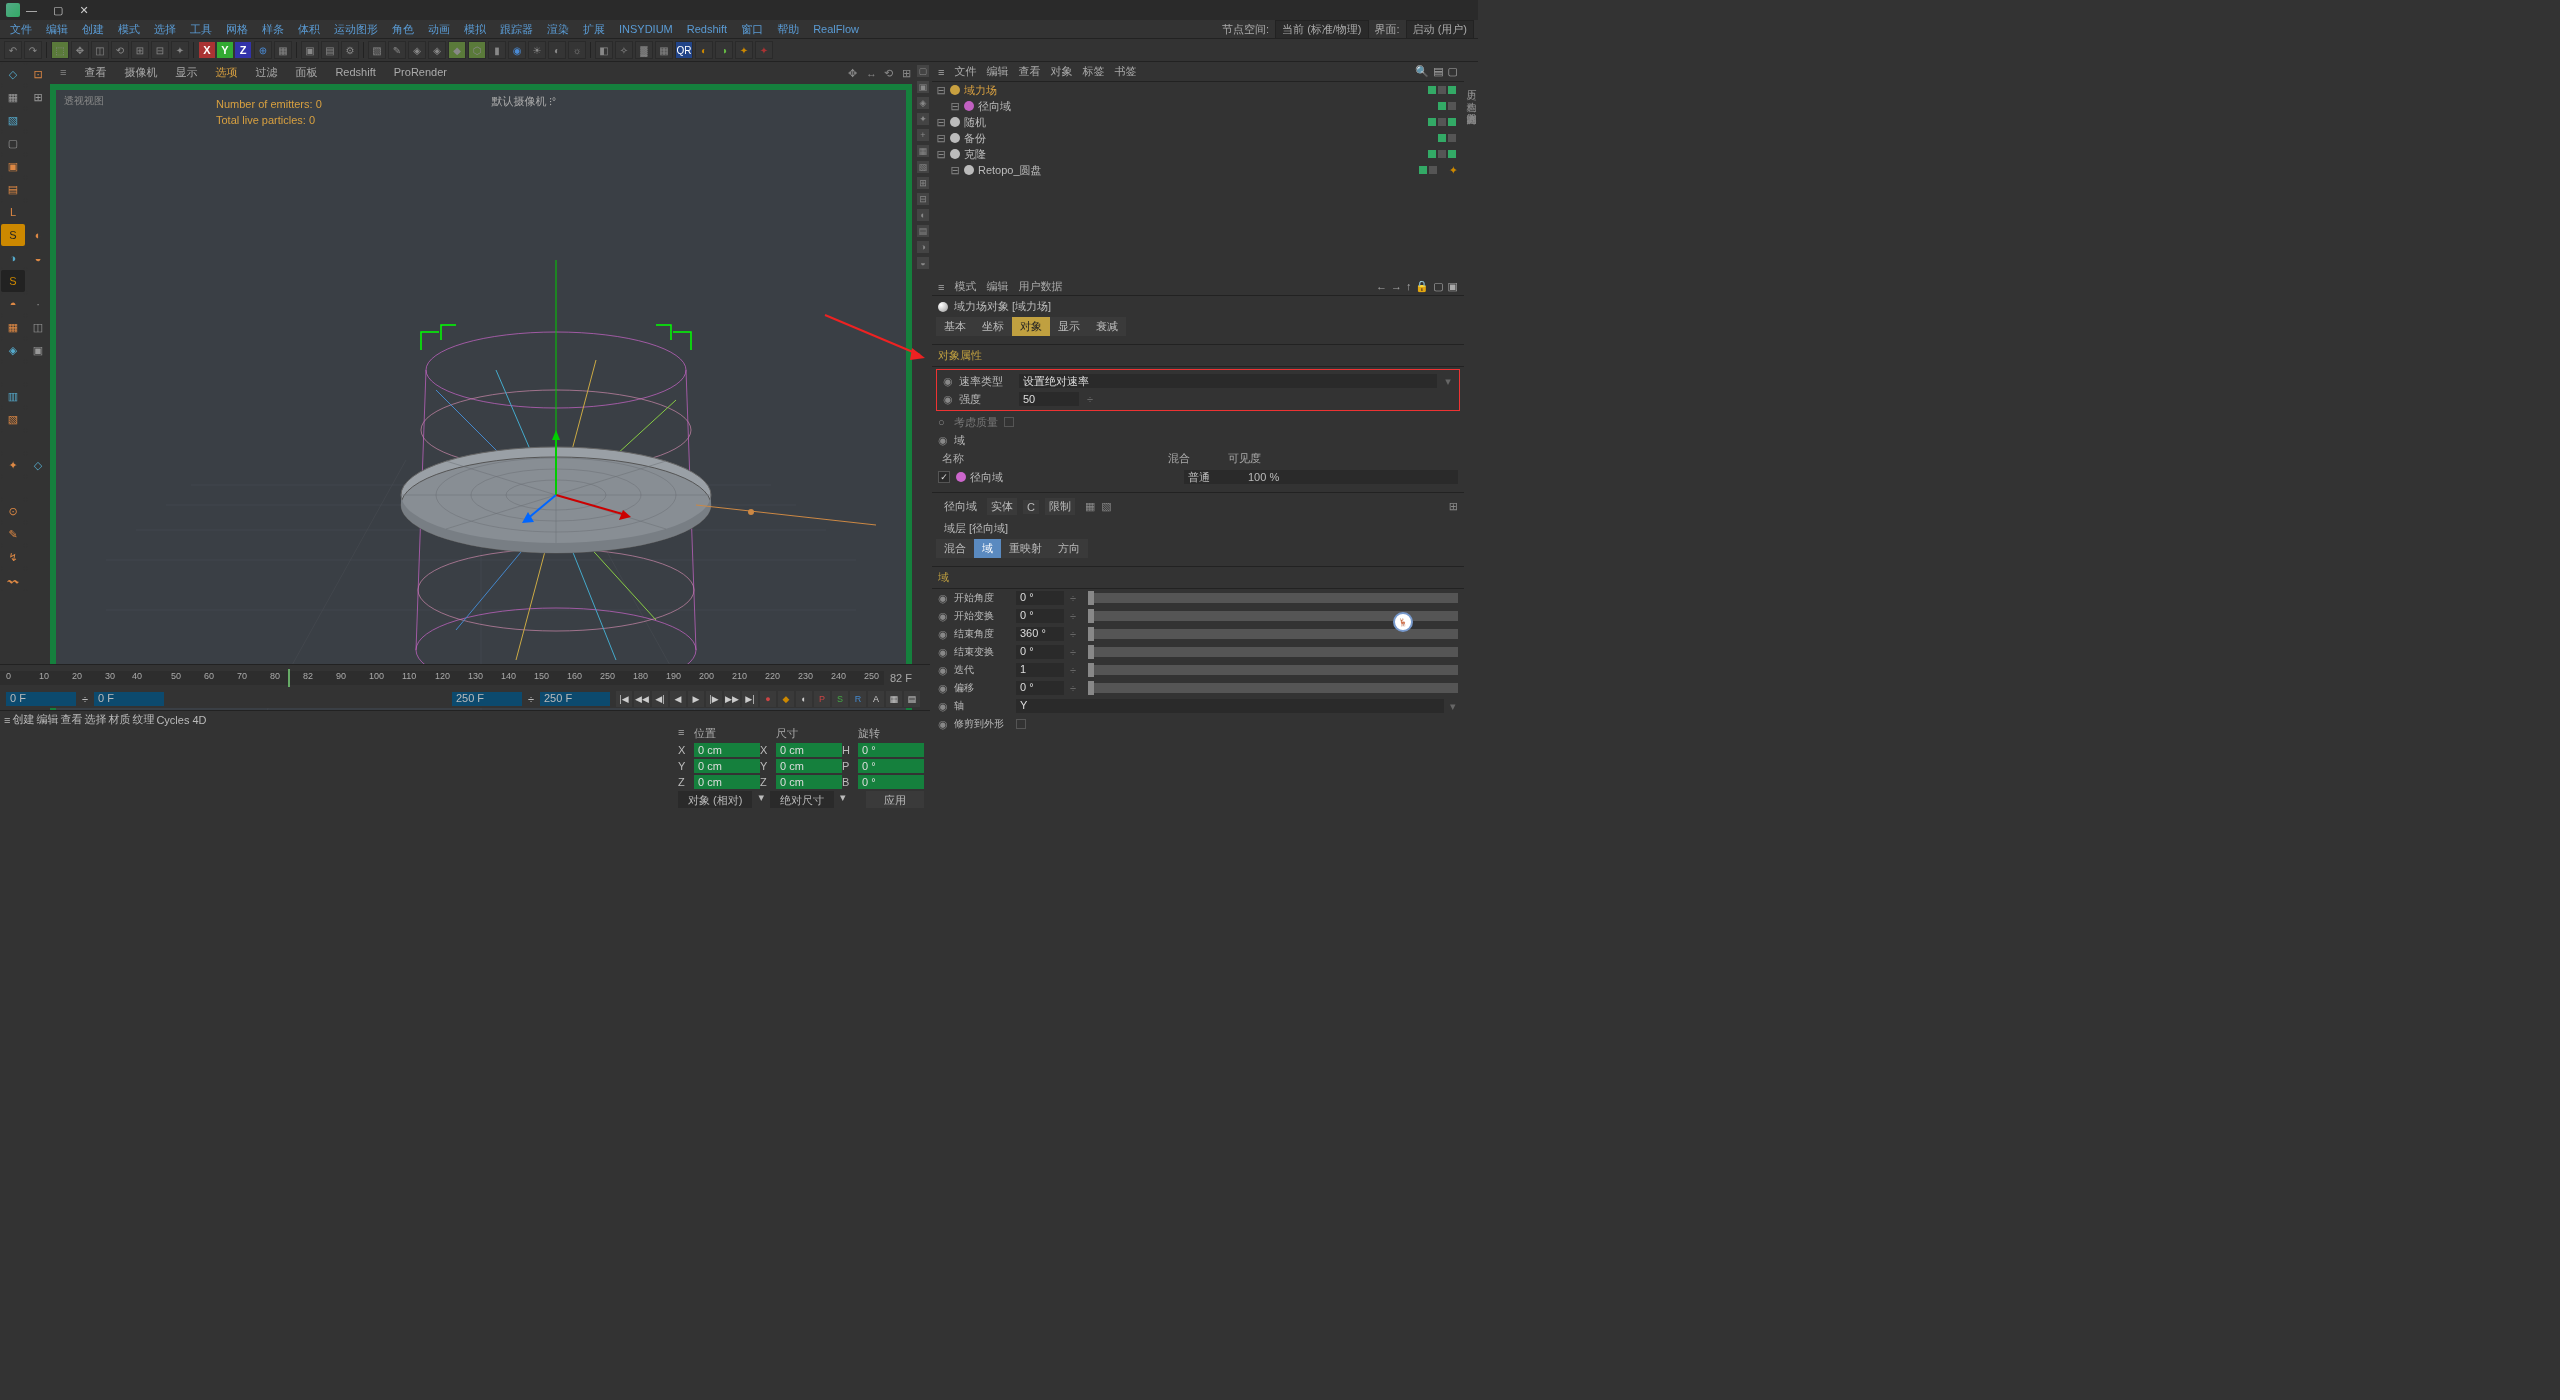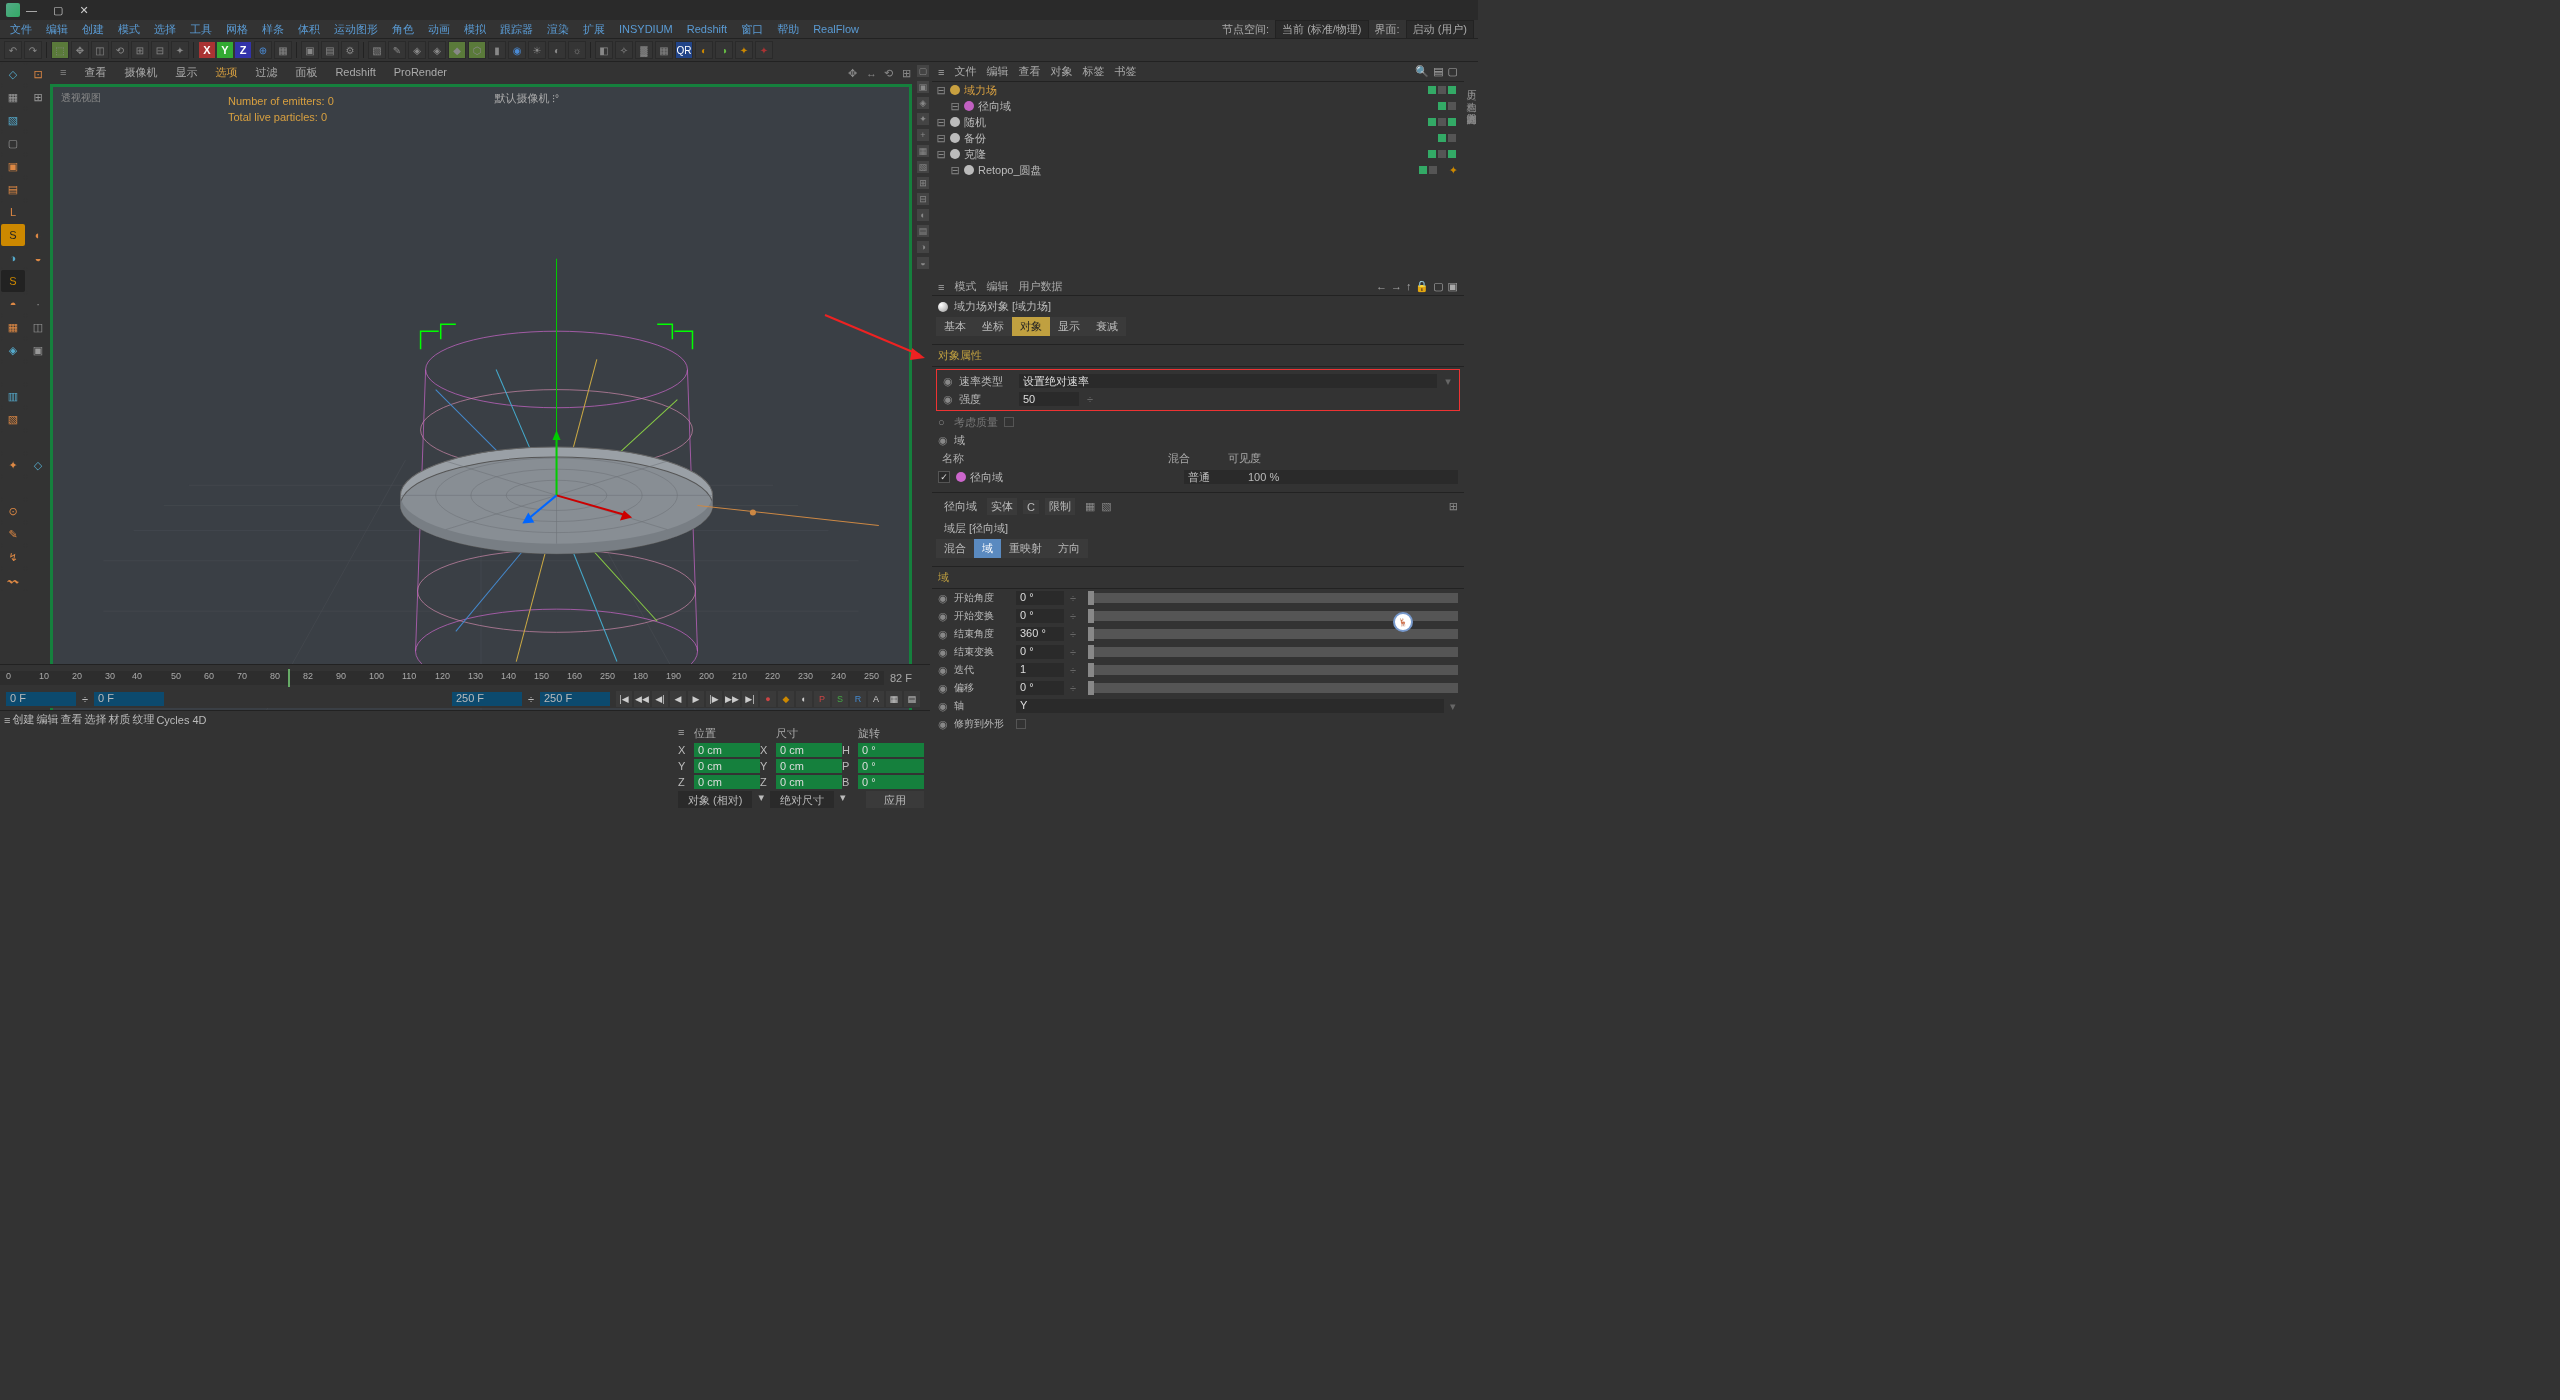--- a/index.html
+++ b/index.html
@@ -36,23 +36,23 @@
 .lp { background:#333; display:flex; align-items:center; justify-content:center; font-size:11px; color:#999; cursor:pointer; border-radius:2px; }
 .lp.cyan{color:#5ac;} .lp.orange{color:#d84;}
 
 
 .view-col { display:flex; flex-direction:column; background:#333; }
 .view-tabs { height:20px; background:#333; display:flex; align-items:center; gap:2px; padding:0 4px; }
 .view-tabs span { padding:2px 8px; color:#aaa; cursor:pointer; }
 .view-tabs span.sel { color:#d8a040; }
 .view-tabs .fill { flex:1; }
 .view-tabs .vbtn { width:14px; height:14px; color:#888; }
-.viewport { flex:1; background:#3a3f45; position:relative; margin:2px; border:3px solid #15803d; overflow:hidden; }
+.viewport { flex:1; background:#3a3f45; position:relative; margin:2px; border:6px solid #15803d; overflow:hidden; }
 .vp-label { position:absolute; left:8px; top:4px; color:#888; font-size:10px; }
-.vp-stats { position:absolute; left:175px; top:6px; color:#d8a040; font-size:11px; line-height:16px; }
+.vp-stats { position:absolute; left:160px; top:6px; color:#d8a040; font-size:11px; line-height:16px; }
 .vp-cam { position:absolute; right:350px; top:4px; color:#aaa; font-size:10px; }
 .vp-grid { position:absolute; right:10px; bottom:6px; color:#aaa; font-size:10px; }
 .vp-axis { position:absolute; left:20px; bottom:18px; font-size:10px; }
 .vp-axis .y{color:#0f0;} .vp-axis .z{color:#06f;} .vp-axis .x{color:#f55;}
 svg.scene { width:100%; height:100%; }
 
 
 .iconstrip { background:#333; display:flex; flex-direction:column; gap:2px; padding-top:2px; align-items:center; }
 .iconstrip div { width:14px; height:14px; background:#444; border:1px solid #333; cursor:pointer; font-size:9px; color:#888; display:flex; align-items:center; justify-content:center; }
 

